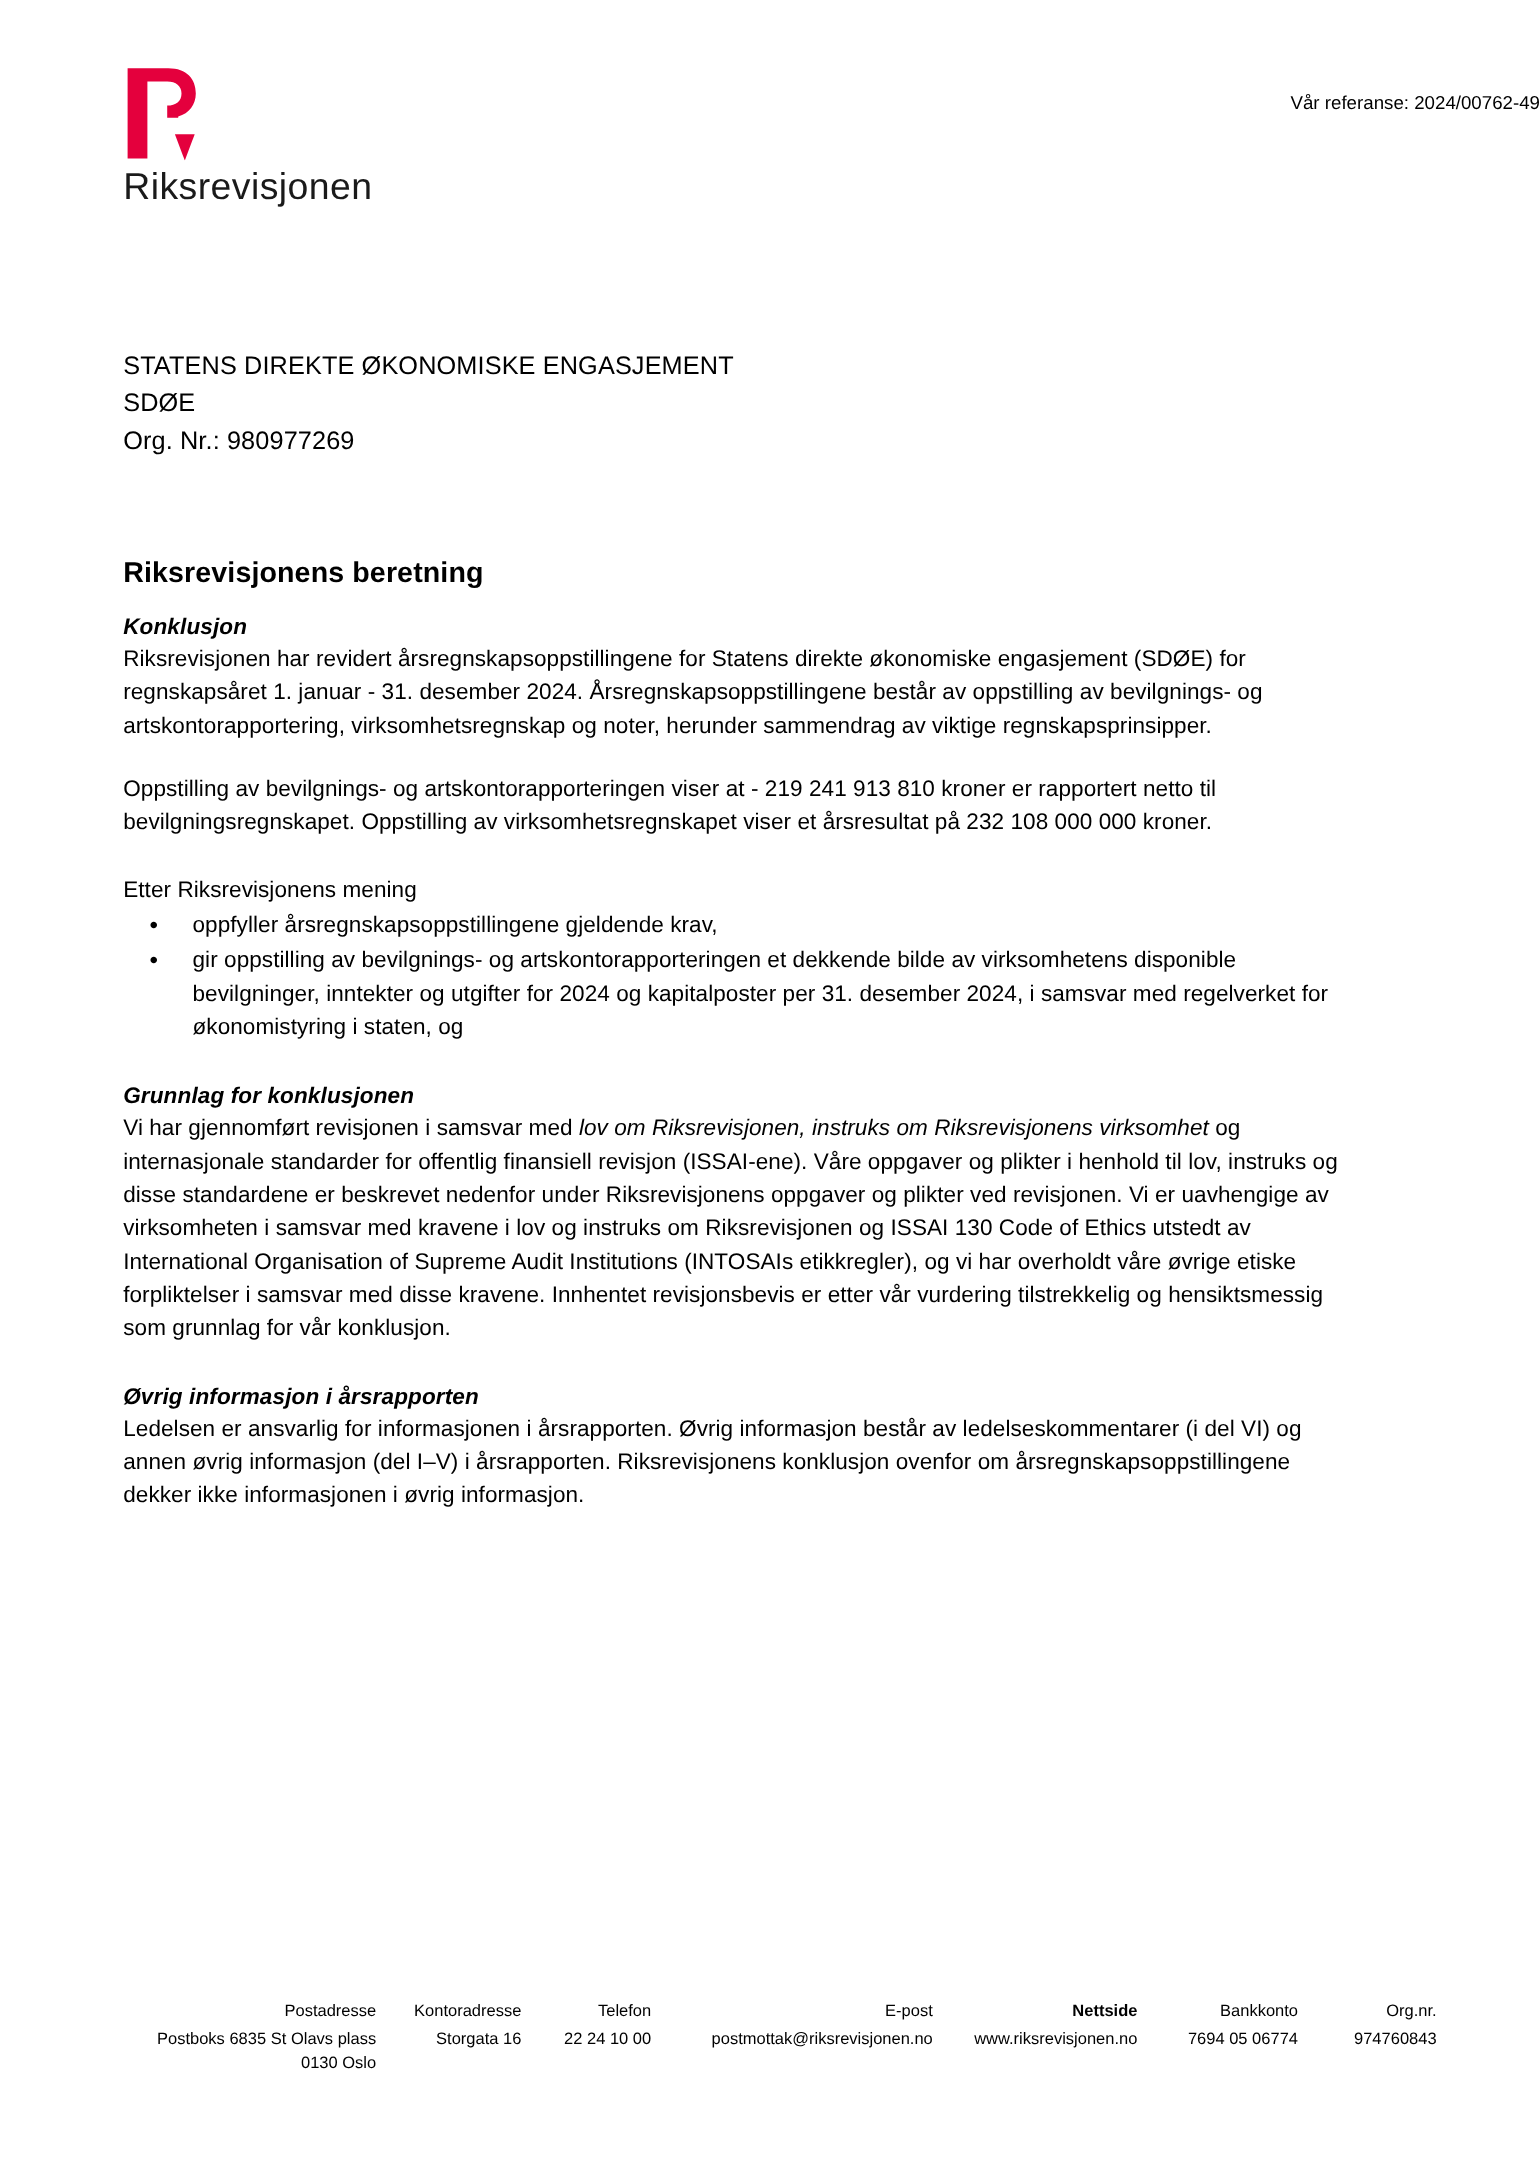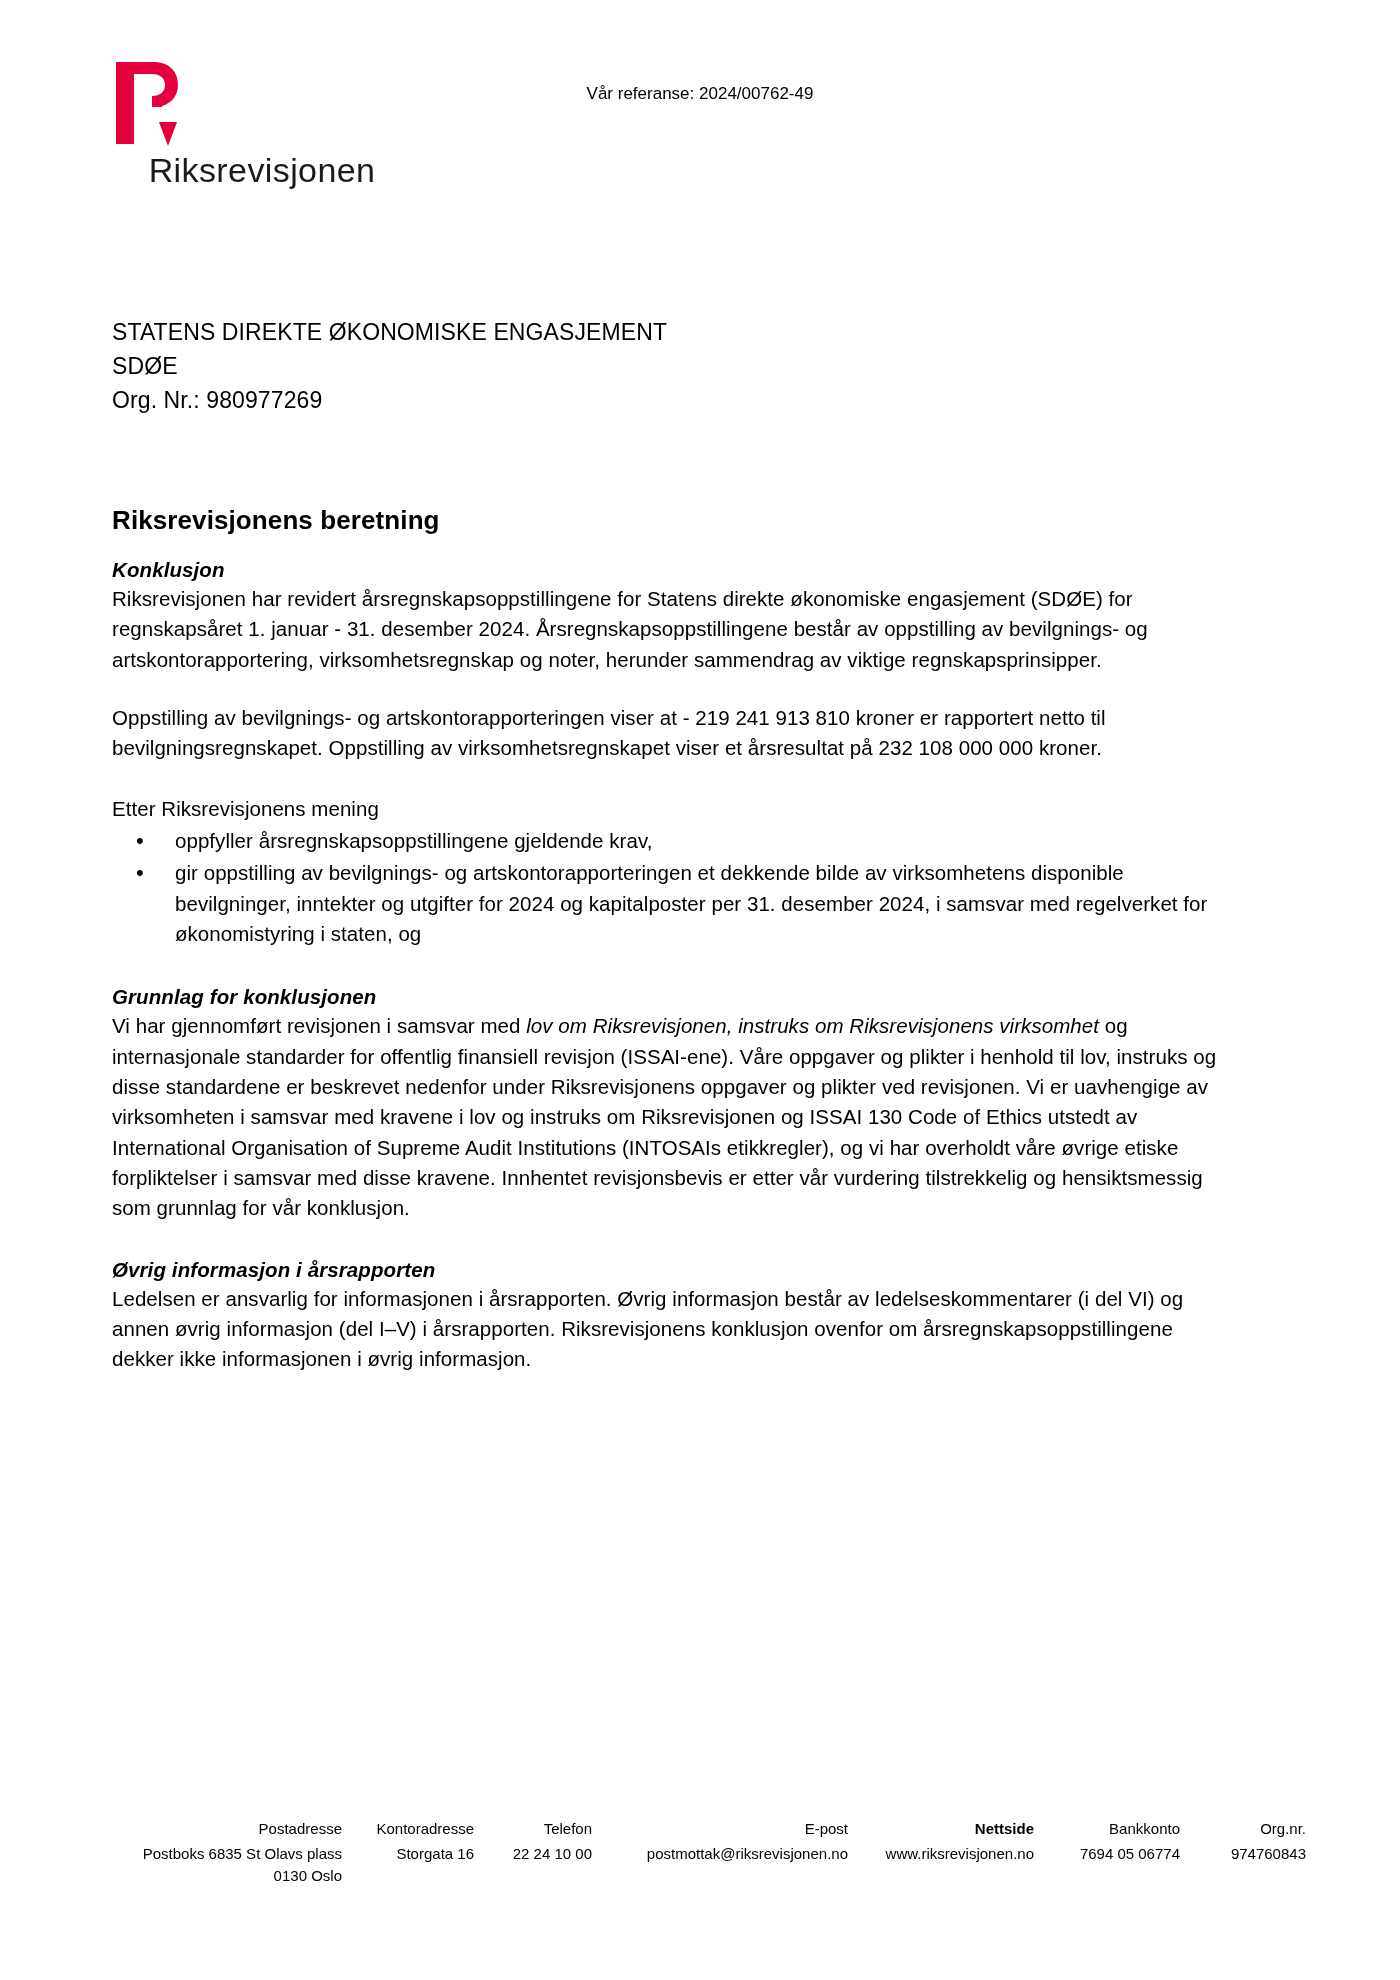--- a/index.html
+++ b/index.html
@@ -29,21 +29,20 @@
     left: 0;
     right: 0;
     height: 240px;
   }
 
   .logo-block {
     position: absolute;
     left: 112px;
     top: 60px;
     width: 300px;
-    text-align: center;
   }
 
   .logo-mark {
     display: block;
     height: 86px;
     width: 86px;
   }
 
   .logo-wordmark {
     display: block;
@@ -54,21 +53,21 @@
     letter-spacing: 0.4px;
     color: #1a1a1a;
     line-height: 1.1;
   }
 
   .reference {
     position: absolute;
     left: 0;
     right: 0;
     top: 82px;
-    text-align: center;
+    text-align: right;
     font-size: 17px;
     line-height: 1.4;
     color: #000;
   }
 
   
   .recipient {
     position: absolute;
     left: 112px;
     top: 316px;

